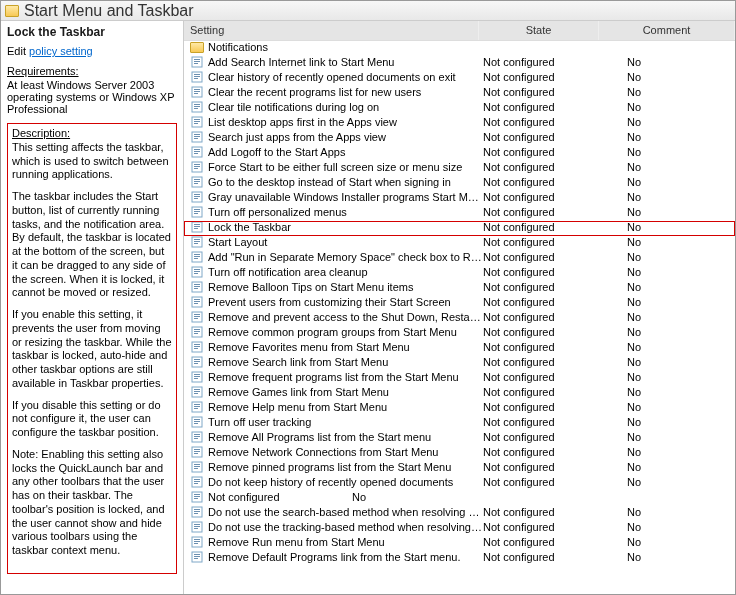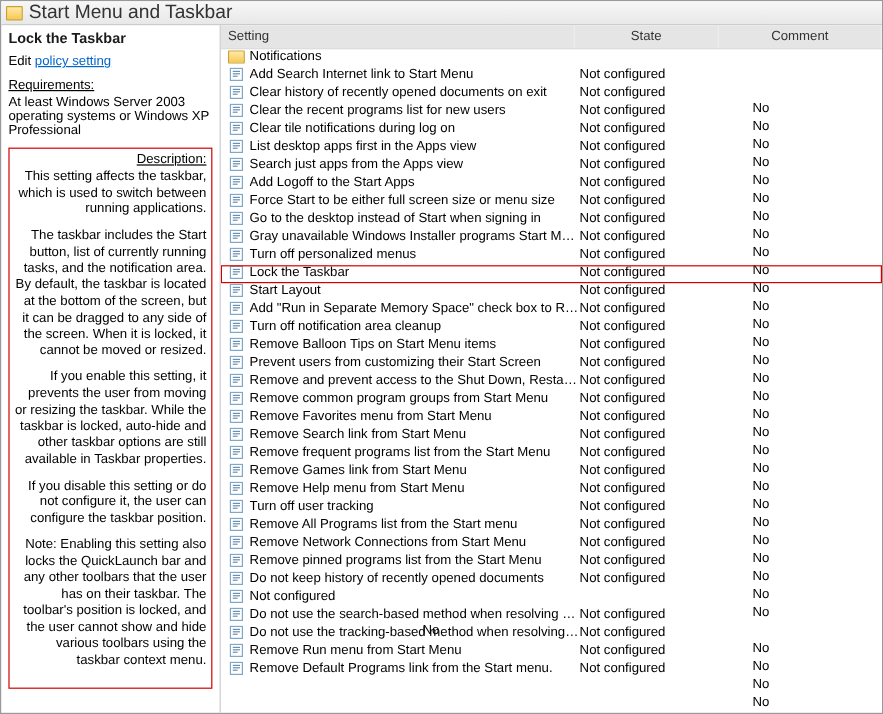--- a/index.html
+++ b/index.html
@@ -8,35 +8,35 @@
 .titlebar .folder { width: 14px; height: 12px; background: linear-gradient(#ffe9a6,#f7c955); border: 1px solid #c9a227; border-radius: 1px; margin-right: 5px; }
 .titlebar .title { font-size: 16px; color: #333; }
 .content { display: flex; height: calc(100% - 20px); }
 .sidebar { width: 183px; border-right: 1px solid #ccc; padding: 4px 6px; overflow: hidden; }
 .sidebar h2 { font-size: 12px; font-weight: bold; color: #1a1a1a; margin-bottom: 6px; }
 .sidebar .edit-line { margin-bottom: 8px; }
 .sidebar .link { color: #0066cc; text-decoration: underline; cursor: pointer; }
 .sidebar .subhead { text-decoration: underline; margin-bottom: 2px; }
 .sidebar .req-text { margin-bottom: 8px; }
 .descbox { border: 1px solid #d40000; padding: 3px 4px; line-height: 1.25; }
-.descbox p { margin-bottom: 8px; text-align: right; }
+.descbox p { margin-bottom: 8px; }
 .descbox p:last-child { margin-bottom: 12px; }
 .listpane { flex: 1; display: flex; flex-direction: column; overflow: hidden; }
 .colhead { display: flex; height: 20px; border-bottom: 1px solid #ddd; background: #e5e5e5; }
 .colhead .col { padding: 3px 6px; color: #333; border-right: 1px solid #eee; }
 .col-setting { width: 295px; }
 .col-state { width: 120px; text-align: center; }
 .col-comment { flex: 1; text-align: center; }
 .rows { flex: 1; overflow-y: hidden; }
 .row { display: flex; align-items: flex-start; height: 15px; padding-left: 6px; cursor: default; }
 .row .ico { width: 14px; height: 12px; margin-right: 4px; display: inline-flex; align-items: center; justify-content: center; }
 .row .ico svg { width: 12px; height: 12px; }
 .row .setting { width: 275px; white-space: nowrap; overflow: hidden; text-overflow: ellipsis; }
 .row .state { width: 144px; }
-.row .comment { flex: 1; margin-top: 28px; }
+.row .comment { flex: 1; }
 .row.folder .ico-f { width: 14px; height: 11px; background: linear-gradient(#ffe9a6,#f7c955); border: 1px solid #c9a227; border-radius: 1px; }
 .row.highlight { outline: 1px solid #d40000; outline-offset: -1px; }
 </style>
 </head>
 <body>
 
 <div class="titlebar">
   <span class="folder"></span>
   <span class="title">Start Menu and Taskbar</span>
 </div>

